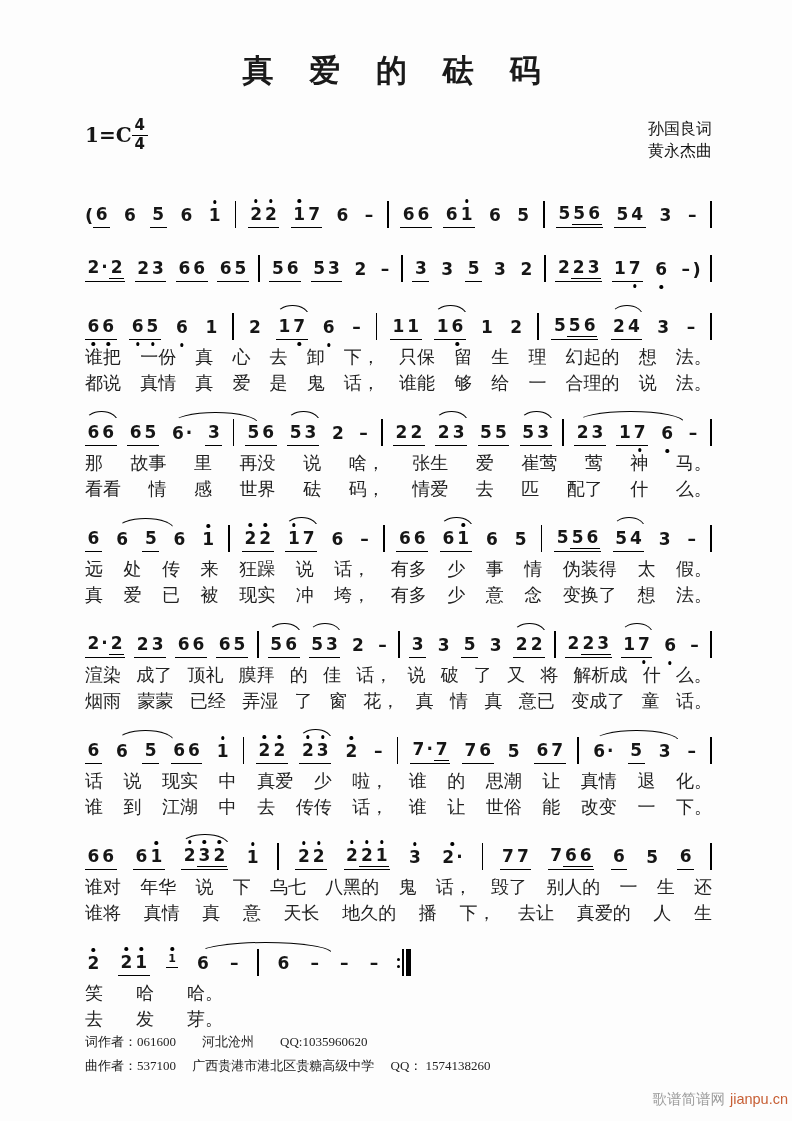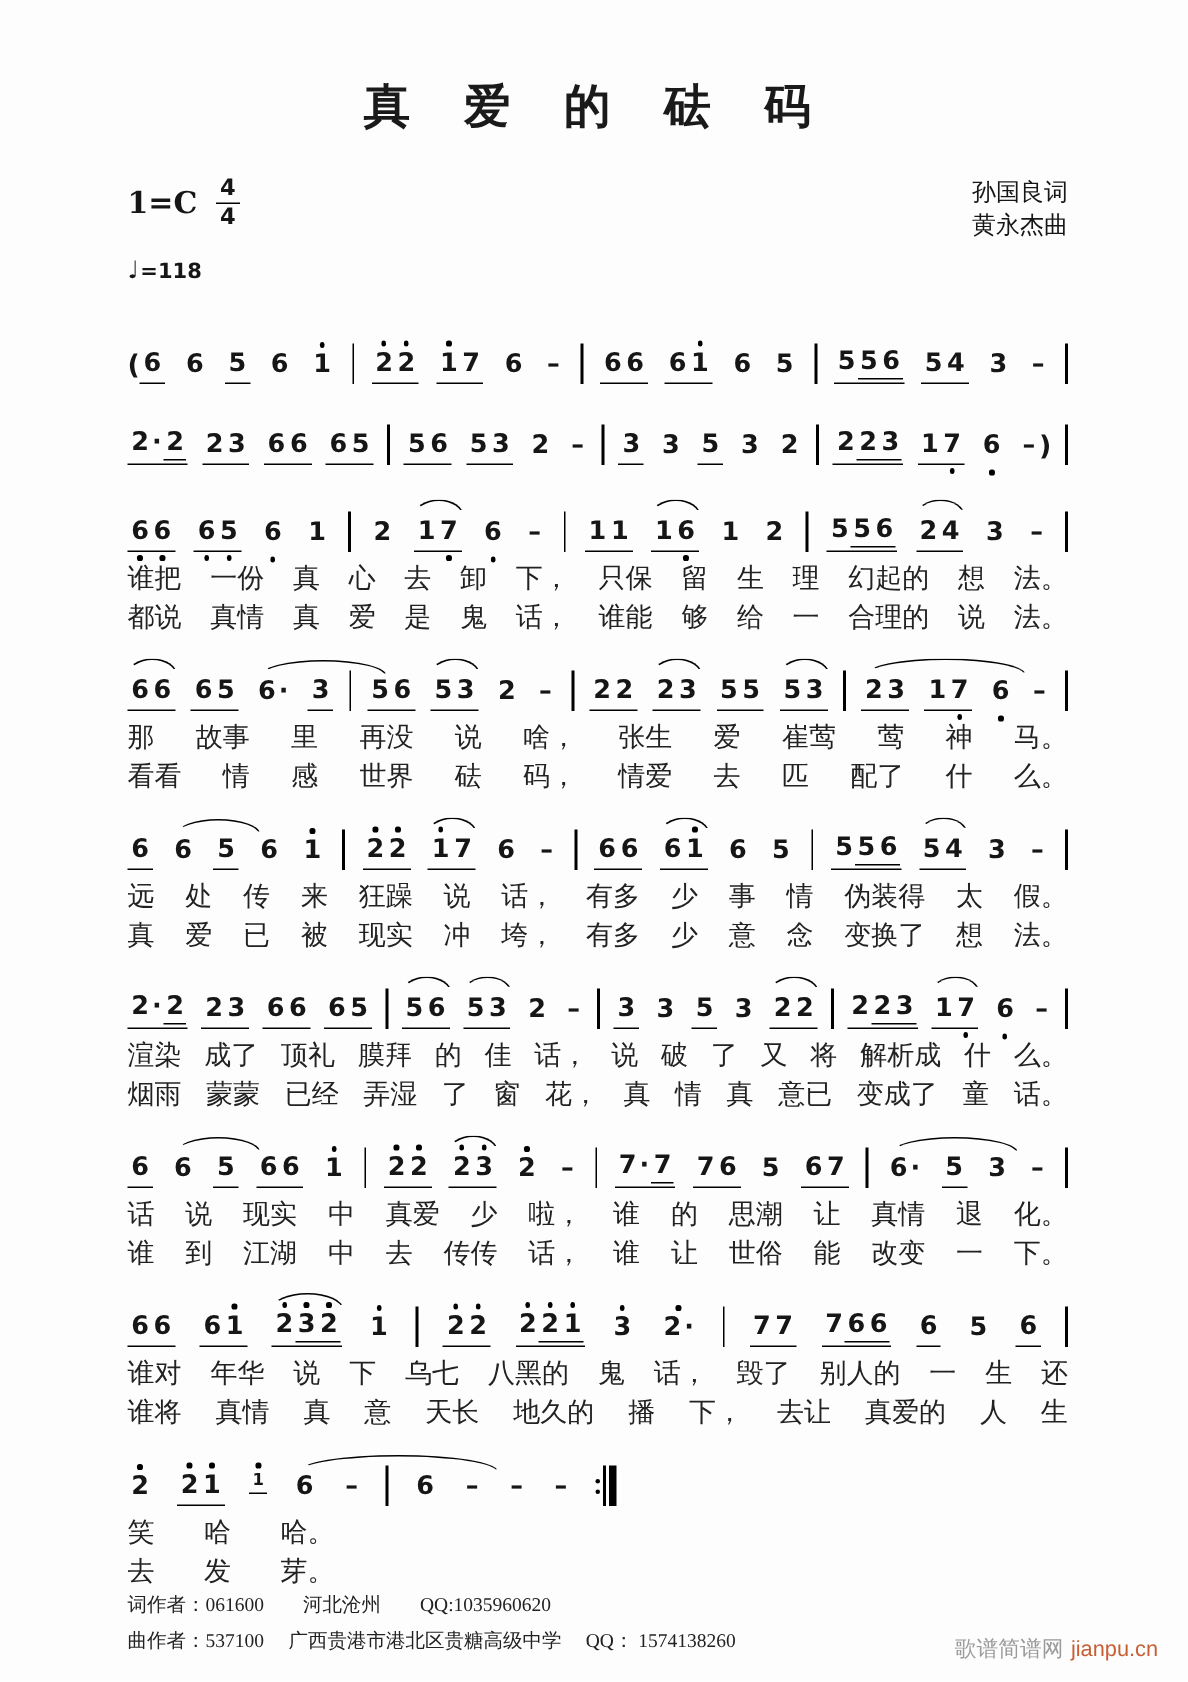--- a/index.html
+++ b/index.html
@@ -4,21 +4,21 @@
 <style>
   html,body{margin:0;padding:0;}
   body{width:792px;height:1121px;background:#ffffff;font-family:"Liberation Sans",sans-serif;color:#161616;}
   .sheet{position:relative;width:792px;height:1121px;background:#fdfdfd;overflow:hidden;}
   .content{margin:0 80px 0 85px;}
 
   
   .title{text-align:center;margin:0;padding-top:50px;font-family:"Liberation Serif",serif;
          font-size:31px;font-weight:600;letter-spacing:14px;color:#1a1a1a;}
   .keyrow{display:flex;justify-content:space-between;align-items:flex-start;margin-top:26px;height:44px;}
-  .keysig{display:flex;align-items:center;gap:12px;font-family:"DejaVu Serif",serif;
+  .keysig{display:flex;align-items:center;font-family:"DejaVu Serif",serif;
           font-size:20px;font-weight:bold;}
   .frac{display:inline-flex;flex-direction:column;align-items:center;font-size:15px;line-height:1.05;
         font-weight:bold;font-family:"DejaVu Sans",sans-serif;}
   .frac .top{border-bottom:1.6px solid #000;padding:0 3px 1px;}
   .frac .bot{padding:1px 3px 0;}
   .credits{font-size:16px;line-height:1.4;font-family:"Liberation Serif",serif;text-align:right;}
   .temporow{margin-top:8px;font-size:14px;font-weight:bold;font-family:"DejaVu Sans",sans-serif;height:20px;}
   .temporow .notehead{font-size:16px;margin-right:1px;}
 
   
@@ -56,21 +56,21 @@
   .rep .thick{width:4.5px;height:27px;background:#000;}
 
   .lyric-row{display:flex;justify-content:space-between;margin-top:6px;
              font-size:18px;line-height:1.25;font-family:"Liberation Serif",serif;color:#222;}
   .lyric-row + .lyric-row{margin-top:3px;}
   .system.short .notes-row{width:52%;}
   .system.short .lyric-row{width:22%;}
 
   
   .footer{font-family:"Liberation Serif",serif;font-size:13px;line-height:1.85;color:#222;}
-  .watermark{position:absolute;right:20px;bottom:12px;font-size:14.5px;font-family:"Liberation Sans",sans-serif;}
+  .watermark{position:absolute;right:4px;bottom:12px;font-size:14.5px;font-family:"Liberation Sans",sans-serif;}
   .watermark .domain{margin-left:5px;}
 </style>
 </head>
 <body>
 
 <div class="sheet">
   <div class="content">
 
     <h1 class="title">真 爱 的 砝 码</h1>
 
@@ -81,23 +81,20 @@
           <span class="top">4</span>
           <span class="bot">4</span>
         </span>
       </div>
       <div class="credits">
         <div>孙国良词</div>
         <div>黄永杰曲</div>
       </div>
     </div>
 
-    <div class="temporow">
-      <span class="notehead">♩</span><span>=118</span>
-    </div>
 
     <div id="score">
         <div class="system sys-0">
           <div class="notes-row">
             <span class="tok">
               <span class="paren">(</span>
               <span class="chars u">
                 <span class="ch">
                   <span class="glyph">6</span>
                 </span>

